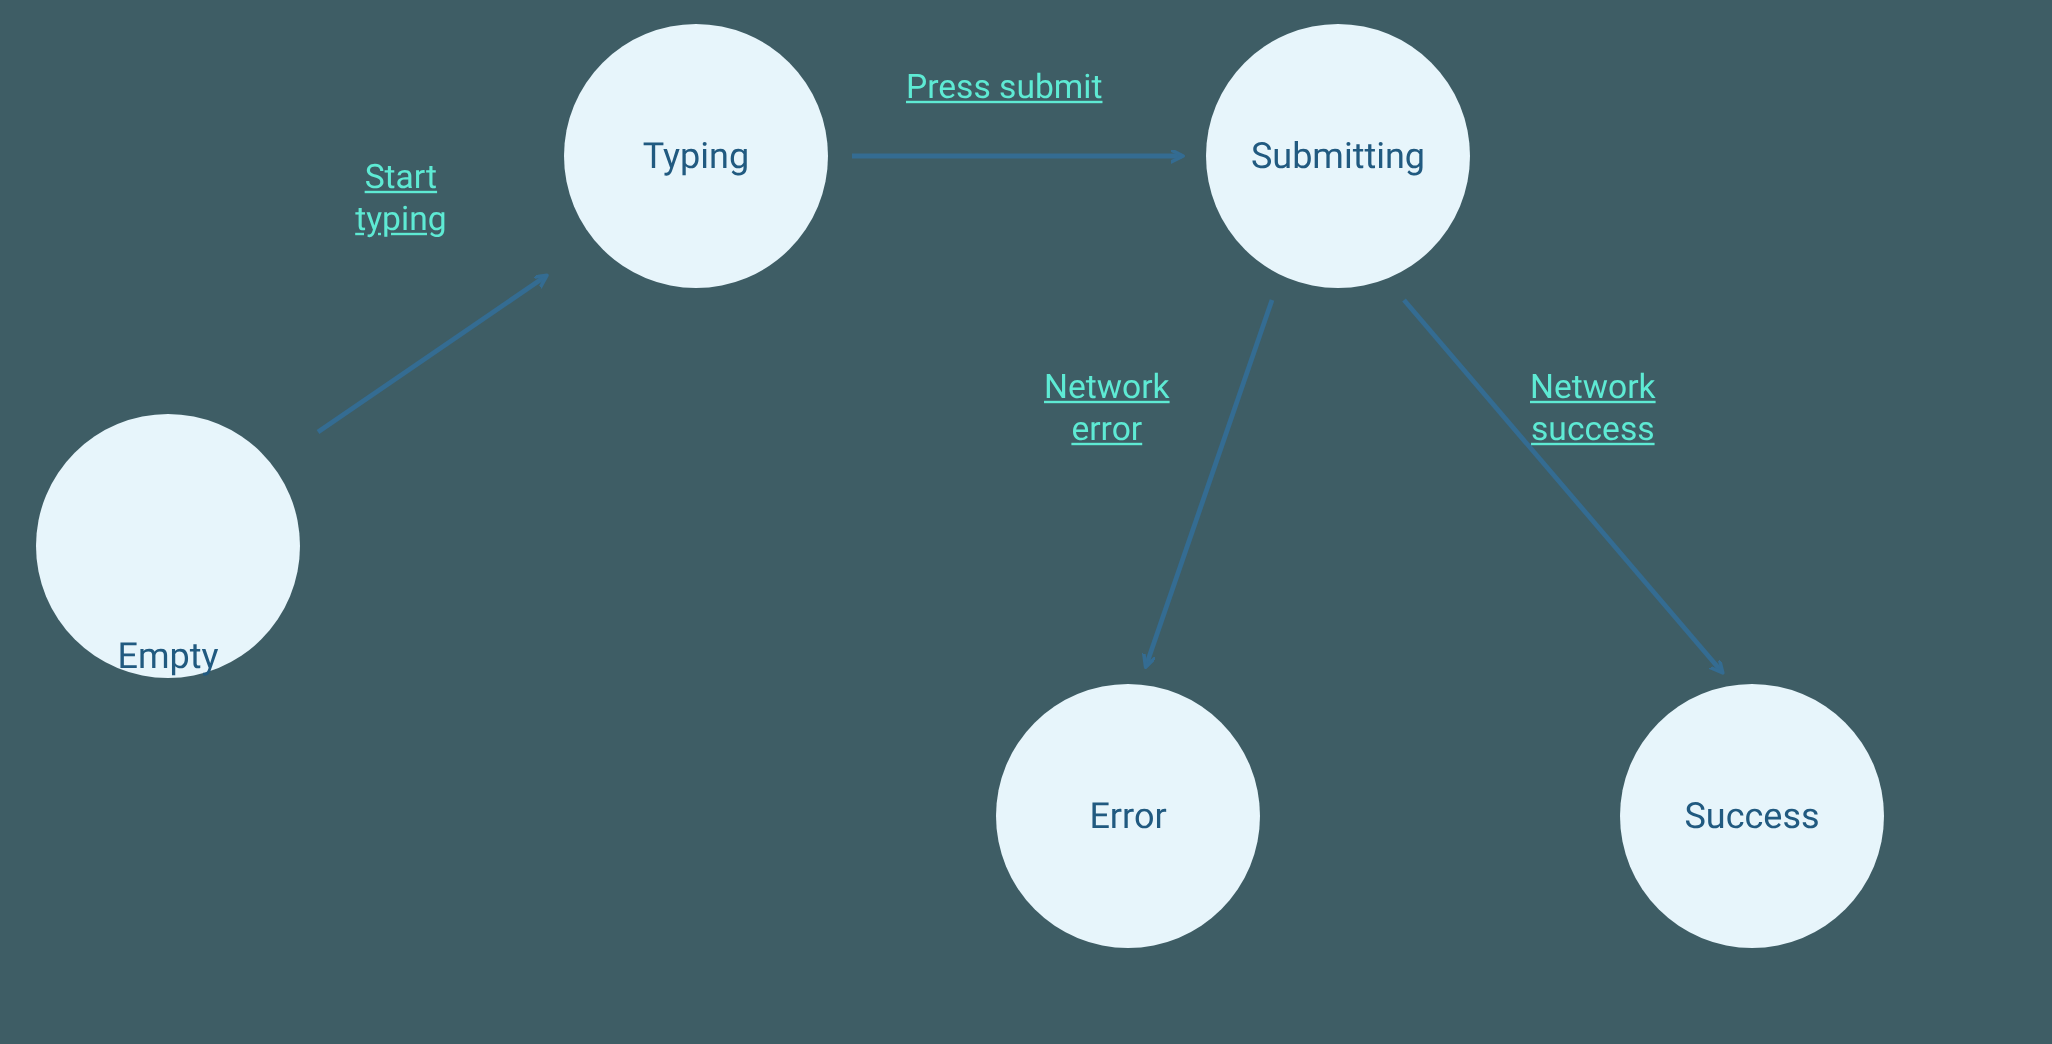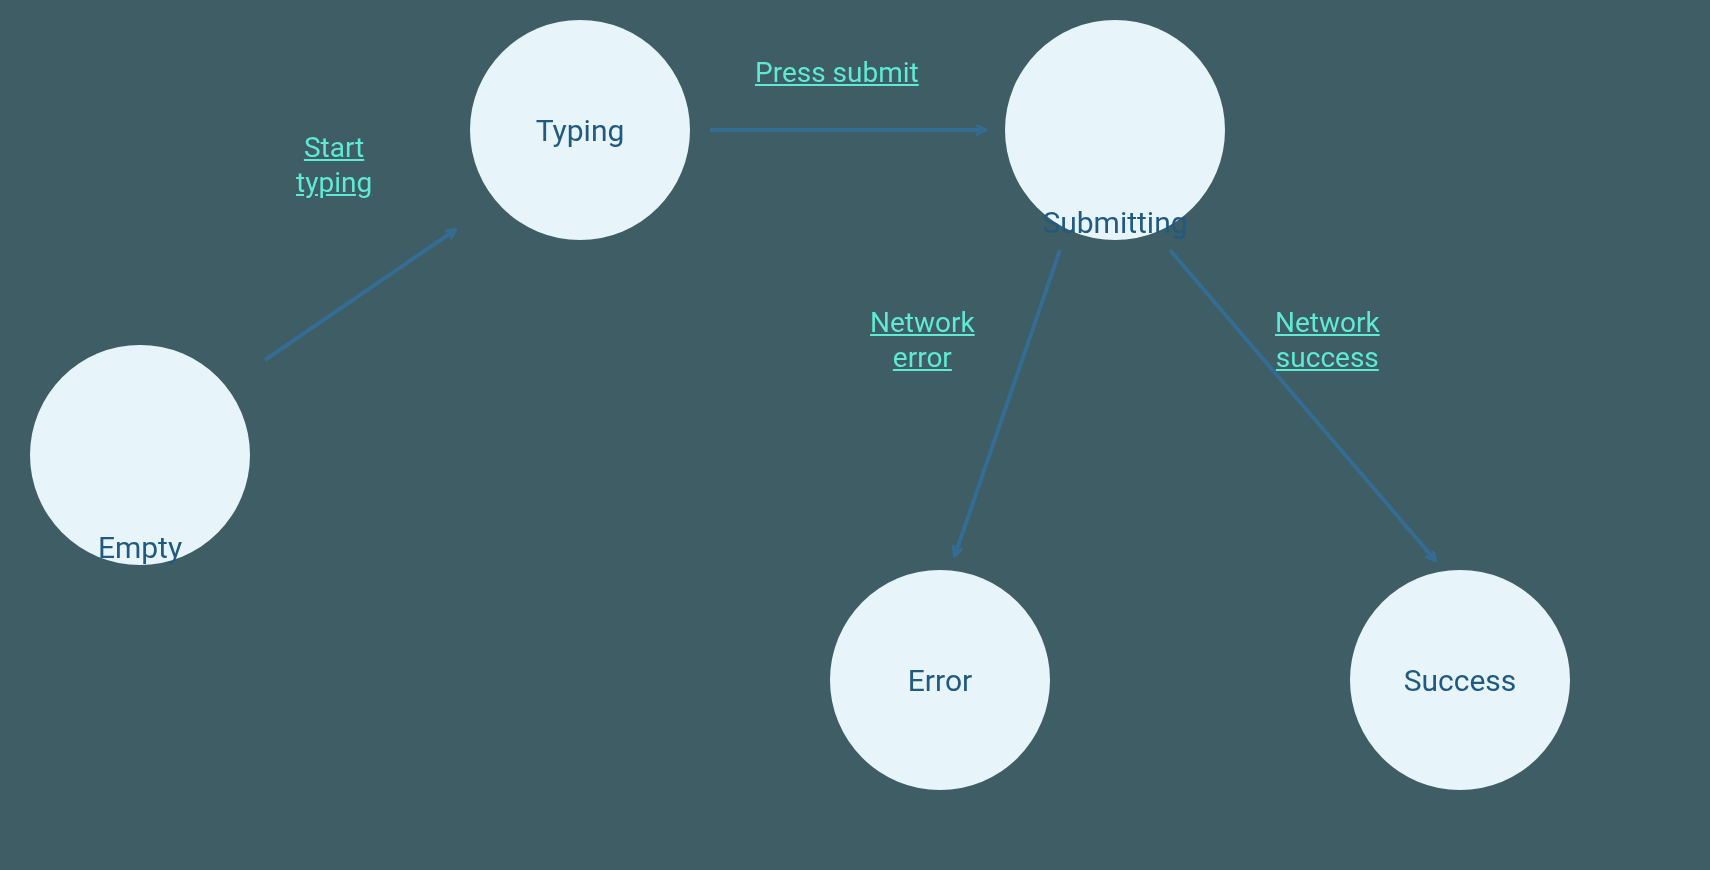--- a/index.html
+++ b/index.html
@@ -63,21 +63,21 @@
     <line stroke="#346C92" stroke-width="4" marker-end="url(#arrowhead)" x1="1060" y1="250" x2="955" y2="555"></line>
     <line stroke="#346C92" stroke-width="4" marker-end="url(#arrowhead)" x1="1170" y1="250" x2="1435" y2="560"></line>
   </svg>
 
   <div class="node" style="left: 30px; top: 345px; align-items: flex-end;">
     <span>Empty</span>
   </div>
   <div class="node" style="left: 470px; top: 20px;">
     <span>Typing</span>
   </div>
-  <div class="node" style="left: 1005px; top: 20px; align-items: flex-end;">
+  <div class="node" style="left: 1005px; top: 20px;">
     <span>Submitting</span>
   </div>
   <div class="node" style="left: 830px; top: 570px;">
     <span>Error</span>
   </div>
   <div class="node" style="left: 1350px; top: 570px;">
     <span>Success</span>
   </div>
 
   <div class="edge-label" style="left: 296px; top: 130px;">Start

